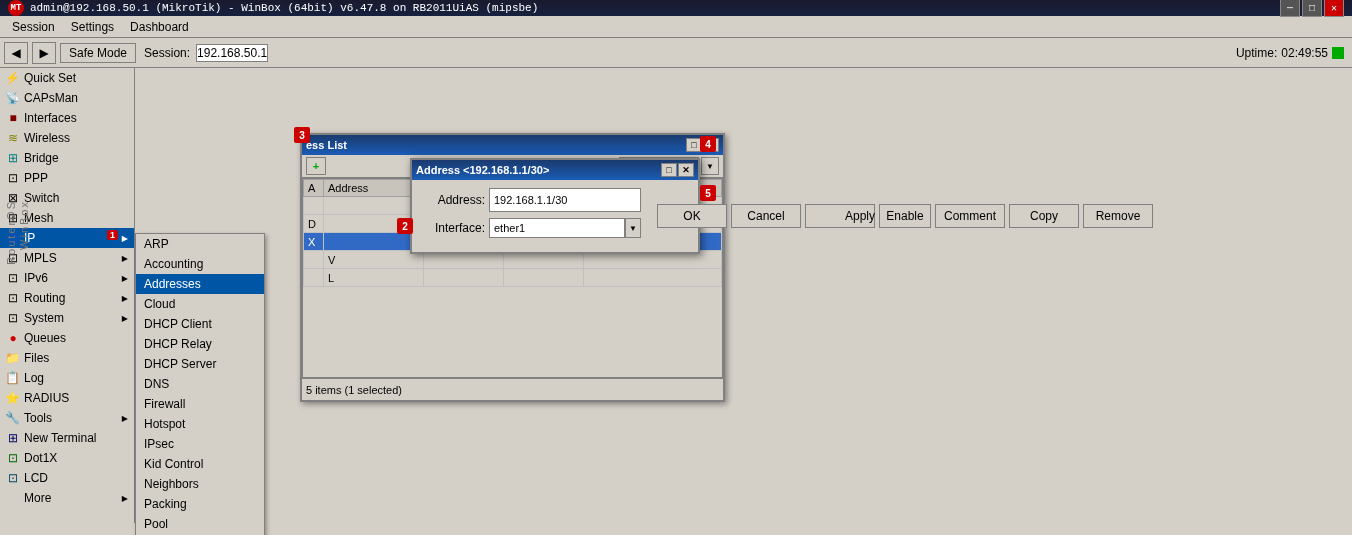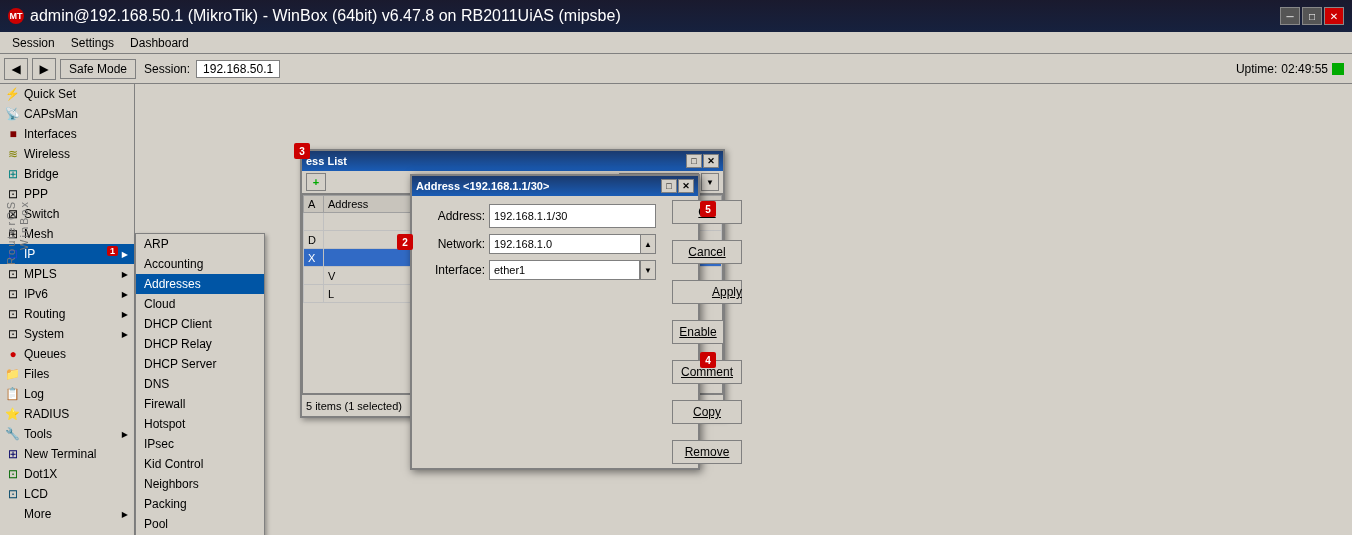--- a/index.html
+++ b/index.html
@@ -10,38 +10,39 @@
       width: 1352px;
       height: 535px;
       overflow: hidden;
       position: relative;
     }
 
     
     .title-bar {
       background: linear-gradient(to bottom, #1a1a2e, #16213e);
       color: white;
-      height: 32px;
+      height: 16px;
       display: flex;
       align-items: center;
       padding: 8px 8px;
       user-select: none;
+      font-family: Liberation Mono, monospace;
     }
     .title-bar-icon {
       width: 16px;
       height: 16px;
       background: #cc0000;
       border-radius: 50%;
       margin-right: 6px;
       display: flex; align-items: center; justify-content: center;
       font-size: 9px; color: white; font-weight: bold;
     }
     .title-bar-text {
       flex: 1;
-      font-size: 16px;
+      font-size: 11px;
     }
     .title-bar-controls {
       display: flex; gap: 2px;
     }
     .title-btn {
       width: 20px; height: 18px;
       background: #555;
       border: 1px solid #888;
       color: white;
       font-size: 10px;
@@ -87,21 +88,21 @@
       background: #d4d0c8;
       border: 1px solid #808080;
       padding: 2px 8px;
       cursor: pointer;
       font-size: 12px;
     }
     .session-label { font-size: 12px; margin-left: 4px; }
     .session-value {
       background: white;
       border: 1px solid #808080;
-      padding: 1px 6px;
+      padding: 1px 0;
       font-size: 12px;
       margin-left: 2px;
     }
     .uptime {
       margin-left: auto;
       font-size: 12px;
       margin-right: 4px;
       display: flex; align-items: center; gap: 4px;
     }
     .uptime-indicator {
@@ -344,24 +345,23 @@
     .form-select-with-btn {
       display: flex;
       flex: 1;
     }
     .form-select-with-btn .form-select {
       border-right: none;
       flex: 1;
     }
     .dialog-buttons {
       display: flex;
-      flex-direction: column;
-      gap: 16px;
+      flex-direction: row;
+      gap: 4px;
       padding: 4px 8px;
-      text-decoration: underline;
     }
     .dialog-btn {
       background: #d4d0c8;
       border: 1px solid #808080;
       height: 24px;
       cursor: pointer;
       font-size: 12px;
       display: flex; align-items: center; justify-content: center;
     }
     .dialog-footer {
@@ -635,32 +635,25 @@
         <span>5 items (1 selected)</span>
       </div>
     </div>
 
     <div class="addr-dialog">
       <div class="dialog-titlebar">
         <span style="flex:1;">Address &lt;192.168.1.1/30&gt;</span>
         <div class="window-ctrl">□</div>
         <div class="window-ctrl">✕</div>
       </div>
-      <div style="display:flex;">
+      <div style="display:flex;align-items:center;">
         <div class="dialog-body" style="flex:1;">
           <div class="form-row">
             <span class="form-label">Address:</span>
             <input class="form-input" type="text" value="192.168.1.1/30" style="">
-          </div>
-          <div class="form-row">
-            <span class="form-label">Network:</span>
-            <div class="form-input-with-btn">
-              <input type="text" value="192.168.1.0" style="">
-              <div class="form-arrow-btn">▲</div>
-            </div>
           </div>
           <div class="form-row">
             <span class="form-label">Interface:</span>
             <div class="form-select-with-btn">
               <div class="form-select" style="border:1px solid #808080;padding:0 4px;background:white;font-size:11px;flex:1;height:20px;display:flex;align-items:center;">
                 <span>ether1</span>
               </div>
               <div class="form-arrow-btn">▼</div>
             </div>
           </div>

